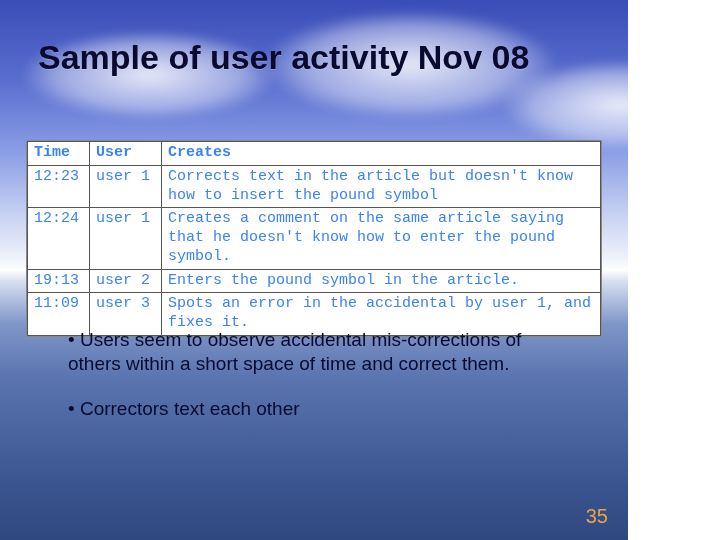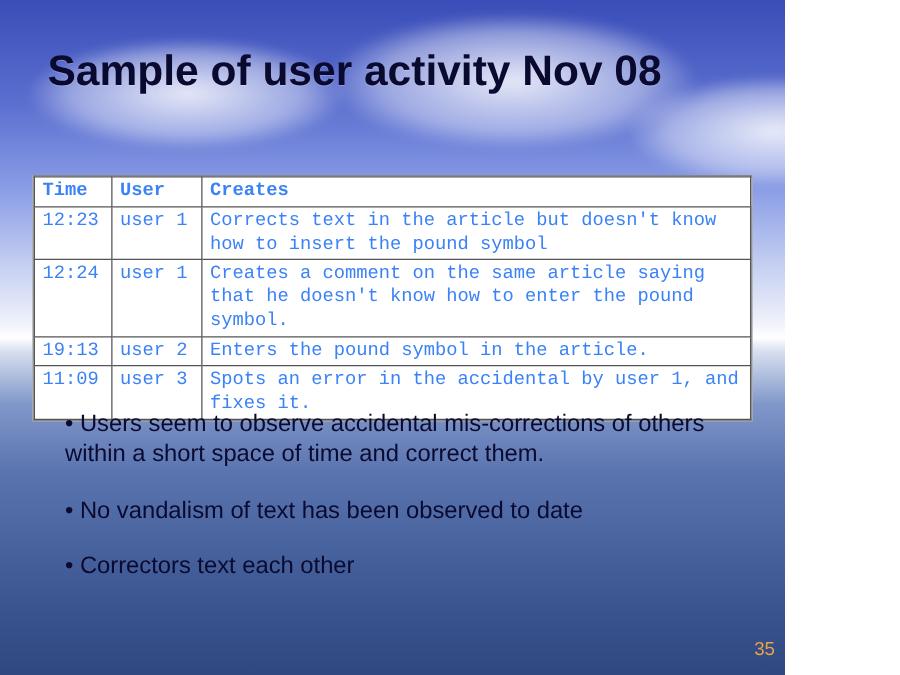--- a/index.html
+++ b/index.html
@@ -75,28 +75,28 @@
   col.c-user { width: 72px; }
   .bullets {
     position: absolute;
     top: 328px;
     left: 52px;
     right: 52px;
     font-size: 19px;
     color: #0a0a30;
   }
   .bullets p {
-    margin: 0 0 20px 0;
+    margin: 0 0 20px 16px;
     line-height: 1.28;
   }
   .pagenum {
     position: absolute;
-    right: 8px;
+    right: 20px;
     bottom: 12px;
-    font-size: 15px;
+    font-size: 20px;
     color: #e8a24a;
     font-family: Verdana, sans-serif;
   }
 </style>
 </head>
 <body>
 
 <div class="slide">
 
   <div class="cloud" style="top:30px;left:20px;width:260px;height:90px"></div>
@@ -139,18 +139,17 @@
           <td>11:09</td>
           <td>user 3</td>
           <td>Spots an error in the accidental by user 1, and fixes it.</td>
         </tr>
       </tbody>
     </table>
   </div>
 
   <div class="bullets">
     <p>• Users seem to observe accidental mis-corrections of others within a short space of time and correct them.</p>
-    <p>• No vandalism of text has been observed to date</p>
     <p>• Correctors text each other</p>
   </div>
 
   <div class="pagenum">35</div>
 </div>
 
 </body></html>

